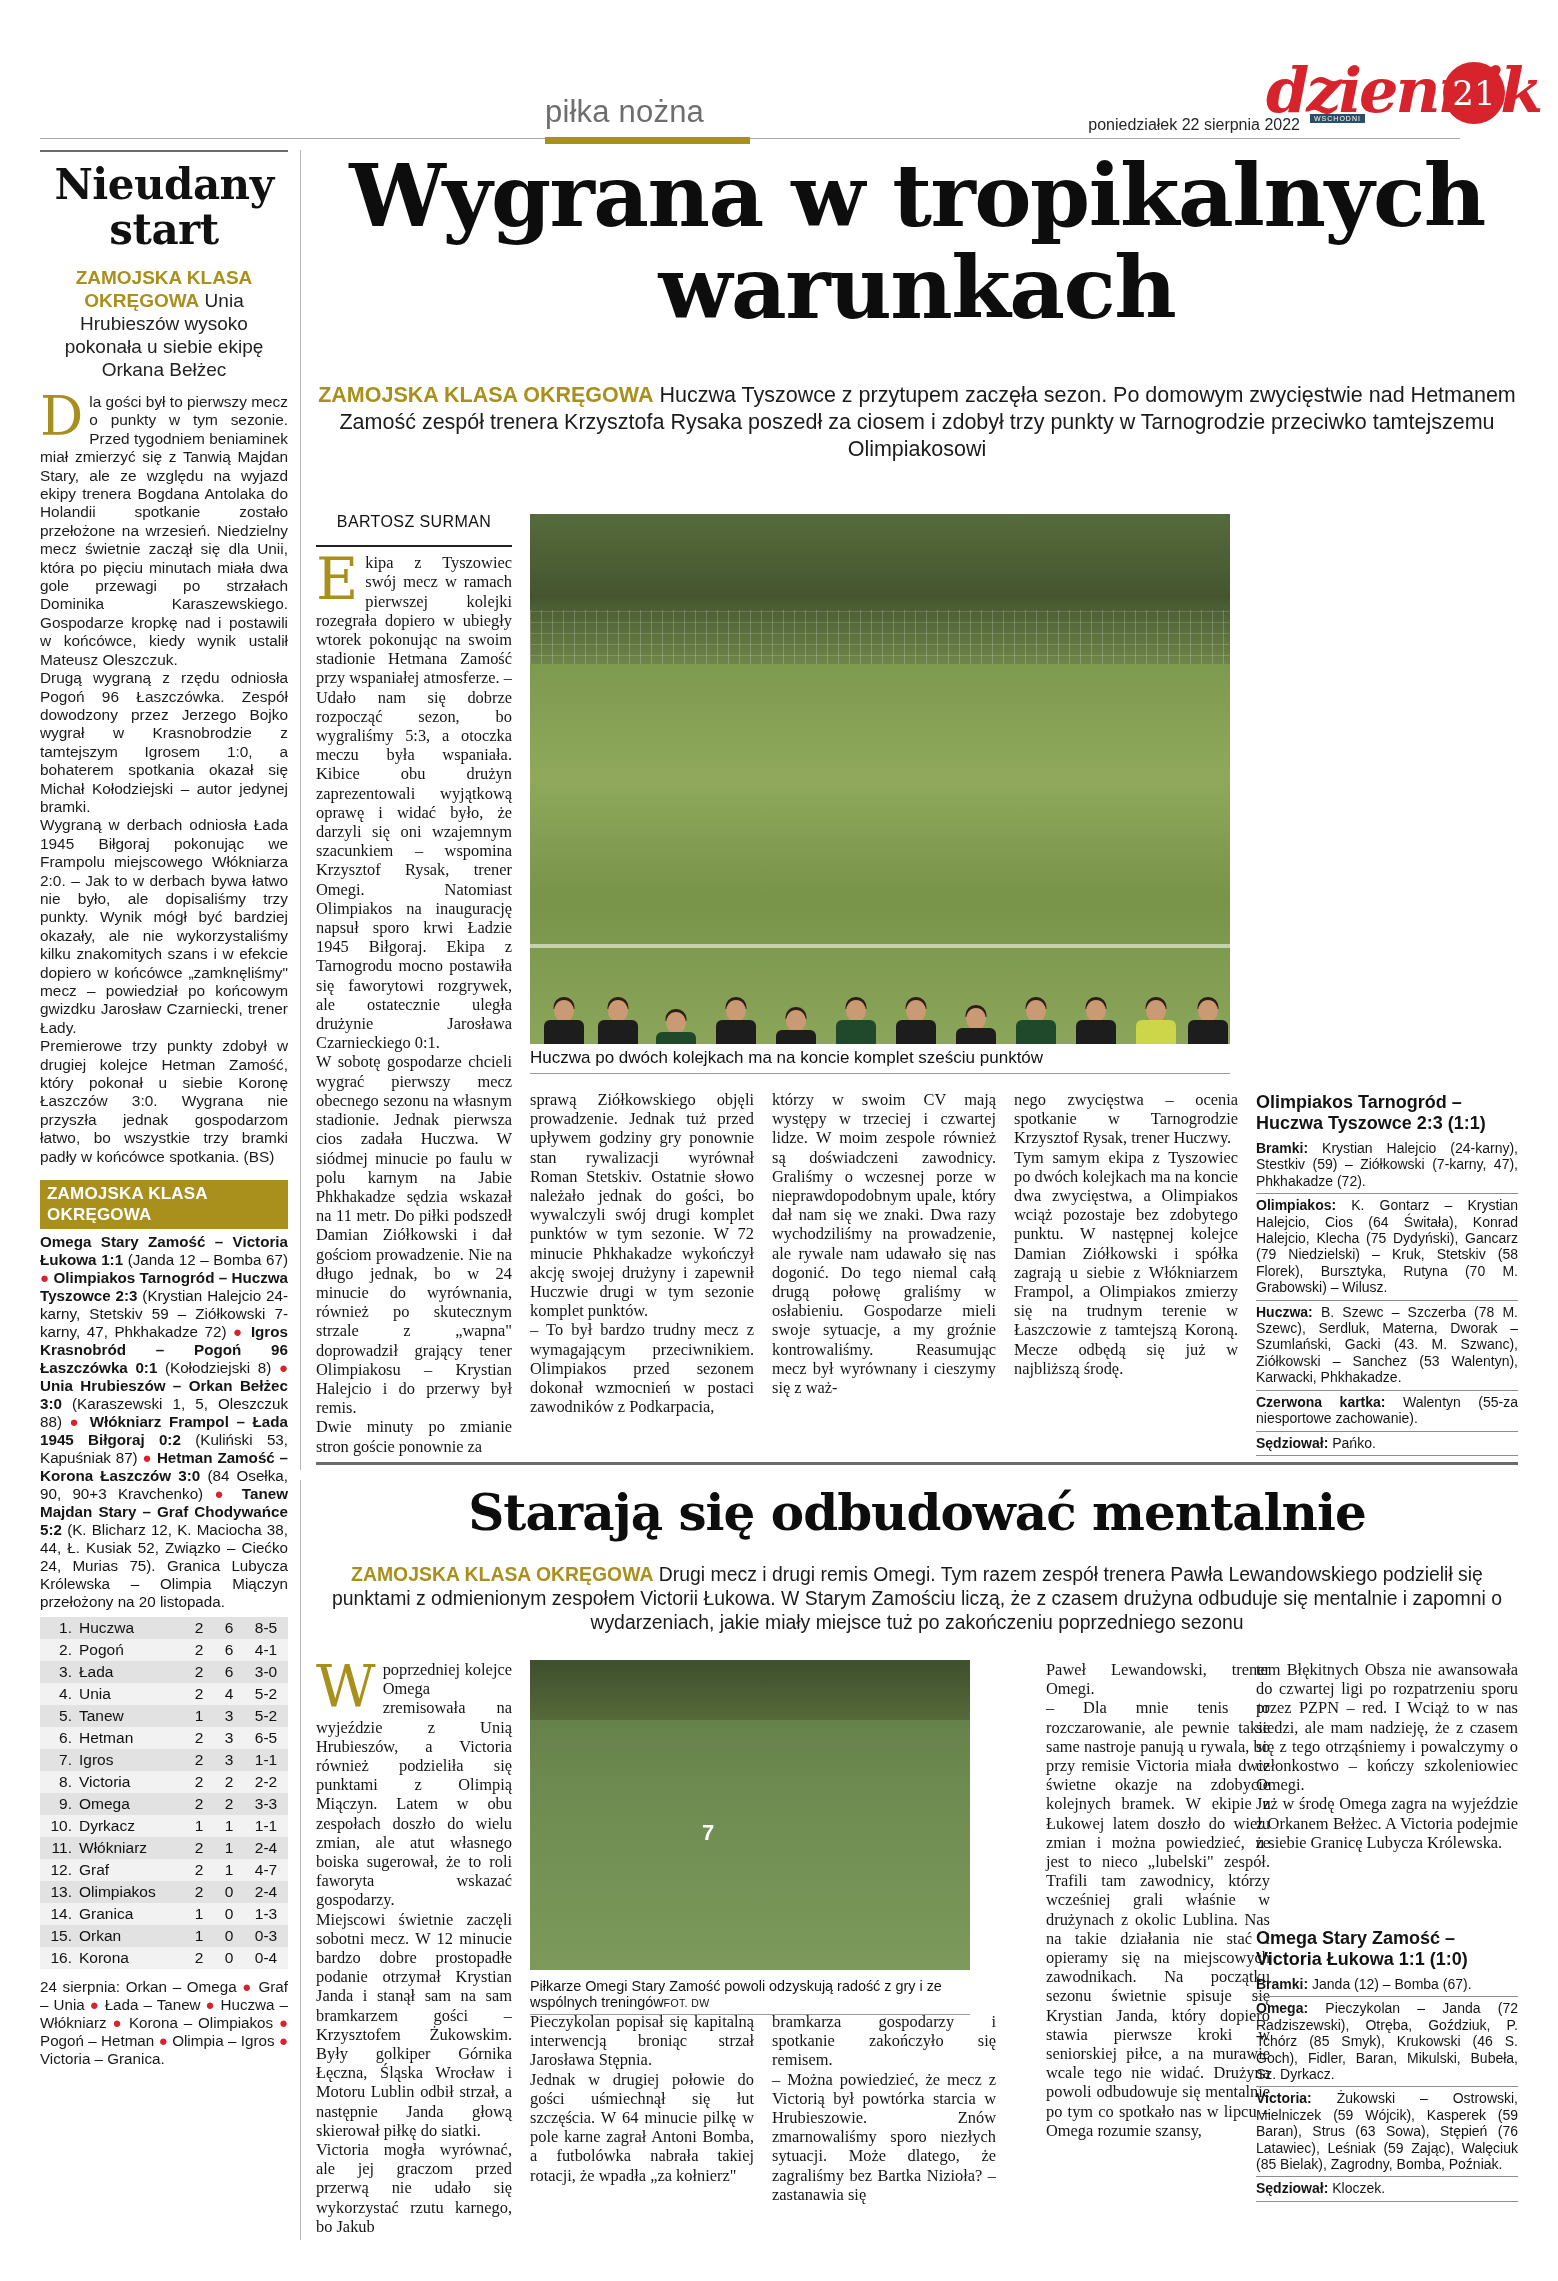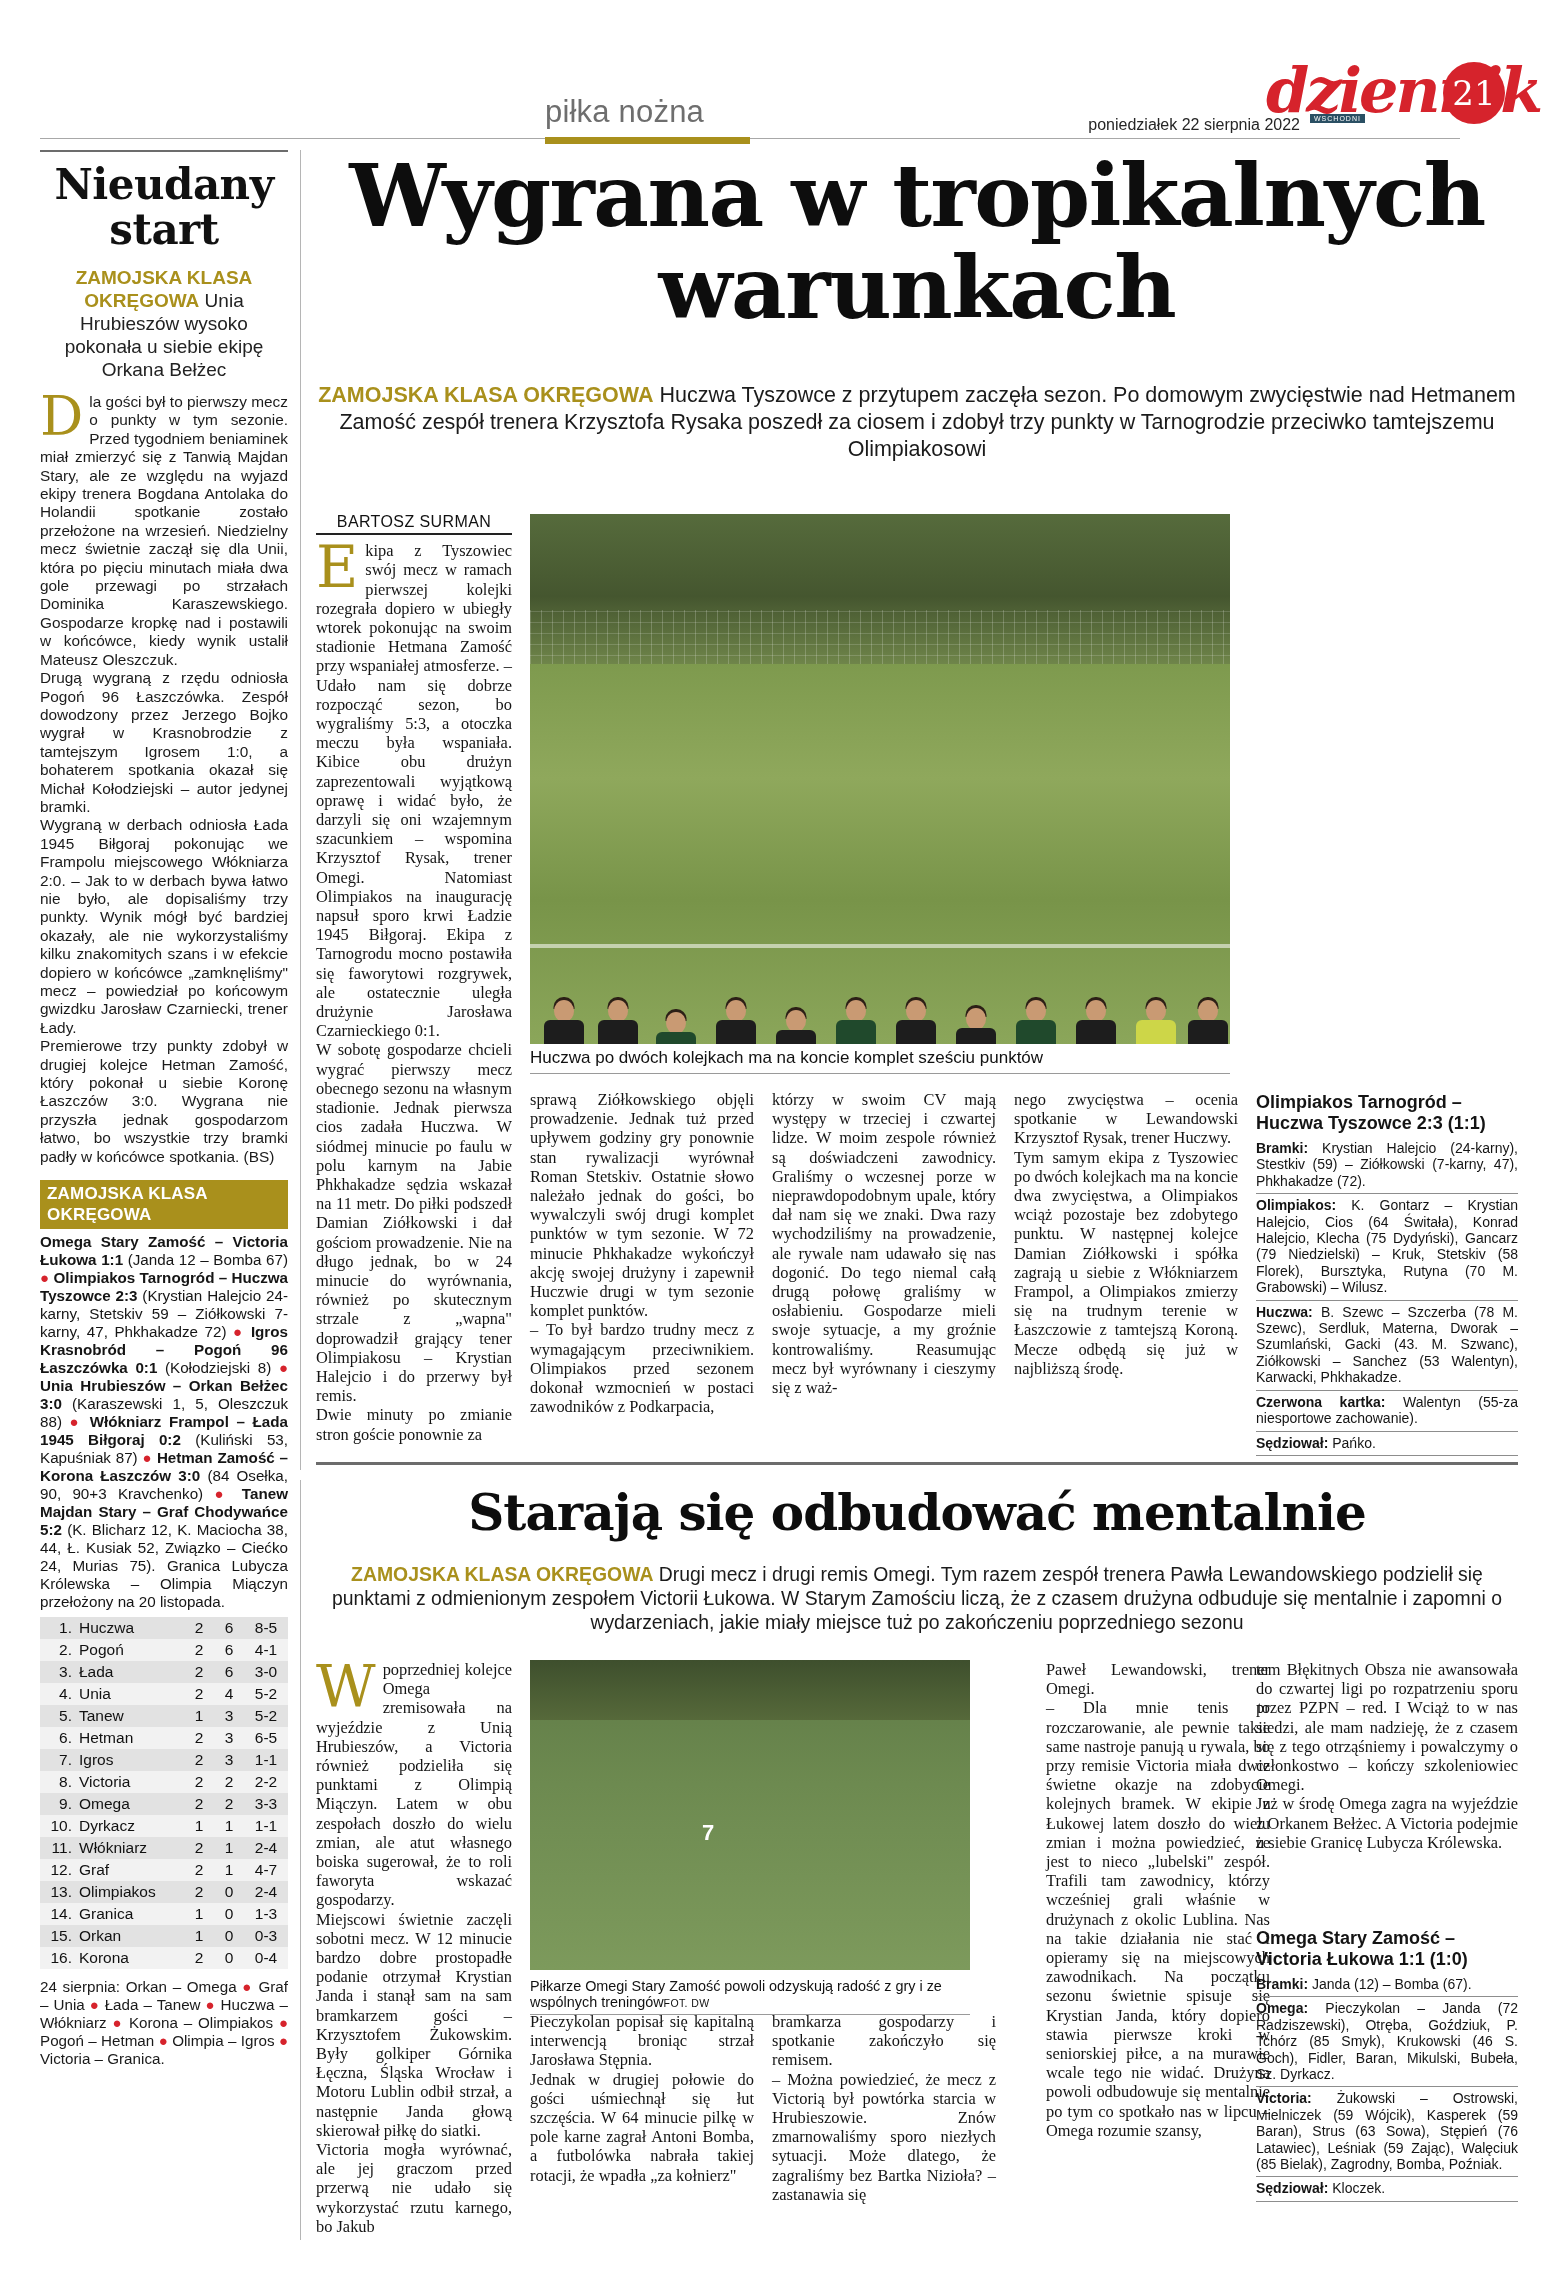--- a/index.html
+++ b/index.html
@@ -160,21 +160,21 @@
   .art-col{
     position:absolute;
     font-family:"Liberation Serif", serif;
     font-size:16.4px;line-height:19.2px;text-align:justify;color:#141414;
     -webkit-hyphens:auto;hyphens:auto;
   }
   .art-col p{margin:0;}
   .byline{
     font-family:"Liberation Sans", sans-serif;
     font-size:16px;letter-spacing:.4px;color:#111;text-align:center;
-    border-bottom:2px solid #222;padding-bottom:2px;margin-bottom:6px;
+    border-bottom:2px solid #222;padding-bottom:14px;margin-bottom:6px;
   }
   .dropcap-serif{
     float:left;font-family:"DejaVu Serif", serif;
     font-size:58px;line-height:46px;font-weight:400;
     color:#a9901c;padding:3px 7px 0 0;
   }
 
   
   .factbox{
     position:absolute;left:1256px;width:262px;
@@ -464,21 +464,21 @@
   <div class="art-col" style="left:530px;top:1090px;width:224px;">
     <p>sprawą Ziółkowskiego objęli prowadzenie. Jednak tuż przed upływem godziny gry ponownie stan rywalizacji wyrównał Roman Stetskiv. Ostatnie słowo należało jednak do gości, bo wywalczyli swój drugi komplet punktów w tym sezonie. W 72 minucie Phkhakadze wykończył akcję swojej drużyny i zapewnił Huczwie drugi w tym sezonie komplet punktów.</p>
     <p>– To był bardzo trudny mecz z wymagającym przeciwnikiem. Olimpiakos przed sezonem dokonał wzmocnień w postaci zawodników z Podkarpacia,</p>
   </div>
 
   <div class="art-col" style="left:772px;top:1090px;width:224px;">
     <p>którzy w swoim CV mają występy w trzeciej i czwartej lidze. W moim zespole również są doświadczeni zawodnicy. Graliśmy o wczesnej porze w nieprawdopodobnym upale, który dał nam się we znaki. Dwa razy wychodziliśmy na prowadzenie, ale rywale nam udawało się nas dogonić. Do tego niemal całą drugą połowę graliśmy w osłabieniu. Gospodarze mieli swoje sytuacje, a my groźnie kontrowaliśmy. Reasumując mecz był wyrównany i cieszymy się z waż-</p>
   </div>
 
   <div class="art-col" style="left:1014px;top:1090px;width:224px;">
-    <p>nego zwycięstwa – ocenia spotkanie w Lewandowski Krzysztof Rysak, trener Huczwy.</p>
+    <p>nego zwycięstwa – ocenia spotkanie w Tarnogrodzie Krzysztof Rysak, trener Huczwy.</p>
     <p>Tym samym ekipa z Tyszowiec po dwóch kolejkach ma na koncie dwa zwycięstwa, a Olimpiakos wciąż pozostaje bez zdobytego punktu. W następnej kolejce Damian Ziółkowski i spółka zagrają u siebie z Włókniarzem Frampol, a Olimpiakos zmierzy się na trudnym terenie w Łaszczowie z tamtejszą Koroną. Mecze odbędą się już w najbliższą środę.</p>
   </div>
 
   <div class="factbox" style="top:1092px;">
     <div class="fb-title">Olimpiakos Tarnogród – Huczwa Tyszowce 2:3 (1:1)</div>
     <div id="fb1-rows">
         <div class="fb-row"><b>Bramki:</b><span> Krystian Halejcio (24-karny), Stestkiv (59) – Ziółkowski (7-karny, 47), Phkhakadze (72).</span></div>
         <div class="fb-row"><b>Olimpiakos:</b><span> K. Gontarz – Krystian Halejcio, Cios (64 Świtała), Konrad Halejcio, Klecha (75 Dydyński), Gancarz (79 Niedzielski) – Kruk, Stetskiv (58 Florek), Bursztyka, Rutyna (70 M. Grabowski) – Wilusz.</span></div>
         <div class="fb-row"><b>Huczwa:</b><span> B. Szewc – Szczerba (78 M. Szewc), Serdluk, Materna, Dworak – Szumlański, Gacki (43. M. Szwanc), Ziółkowski – Sanchez (53 Walentyn), Karwacki, Phkhakadze.</span></div>
         <div class="fb-row"><b>Czerwona kartka:</b><span> Walentyn (55-za niesportowe zachowanie).</span></div>

